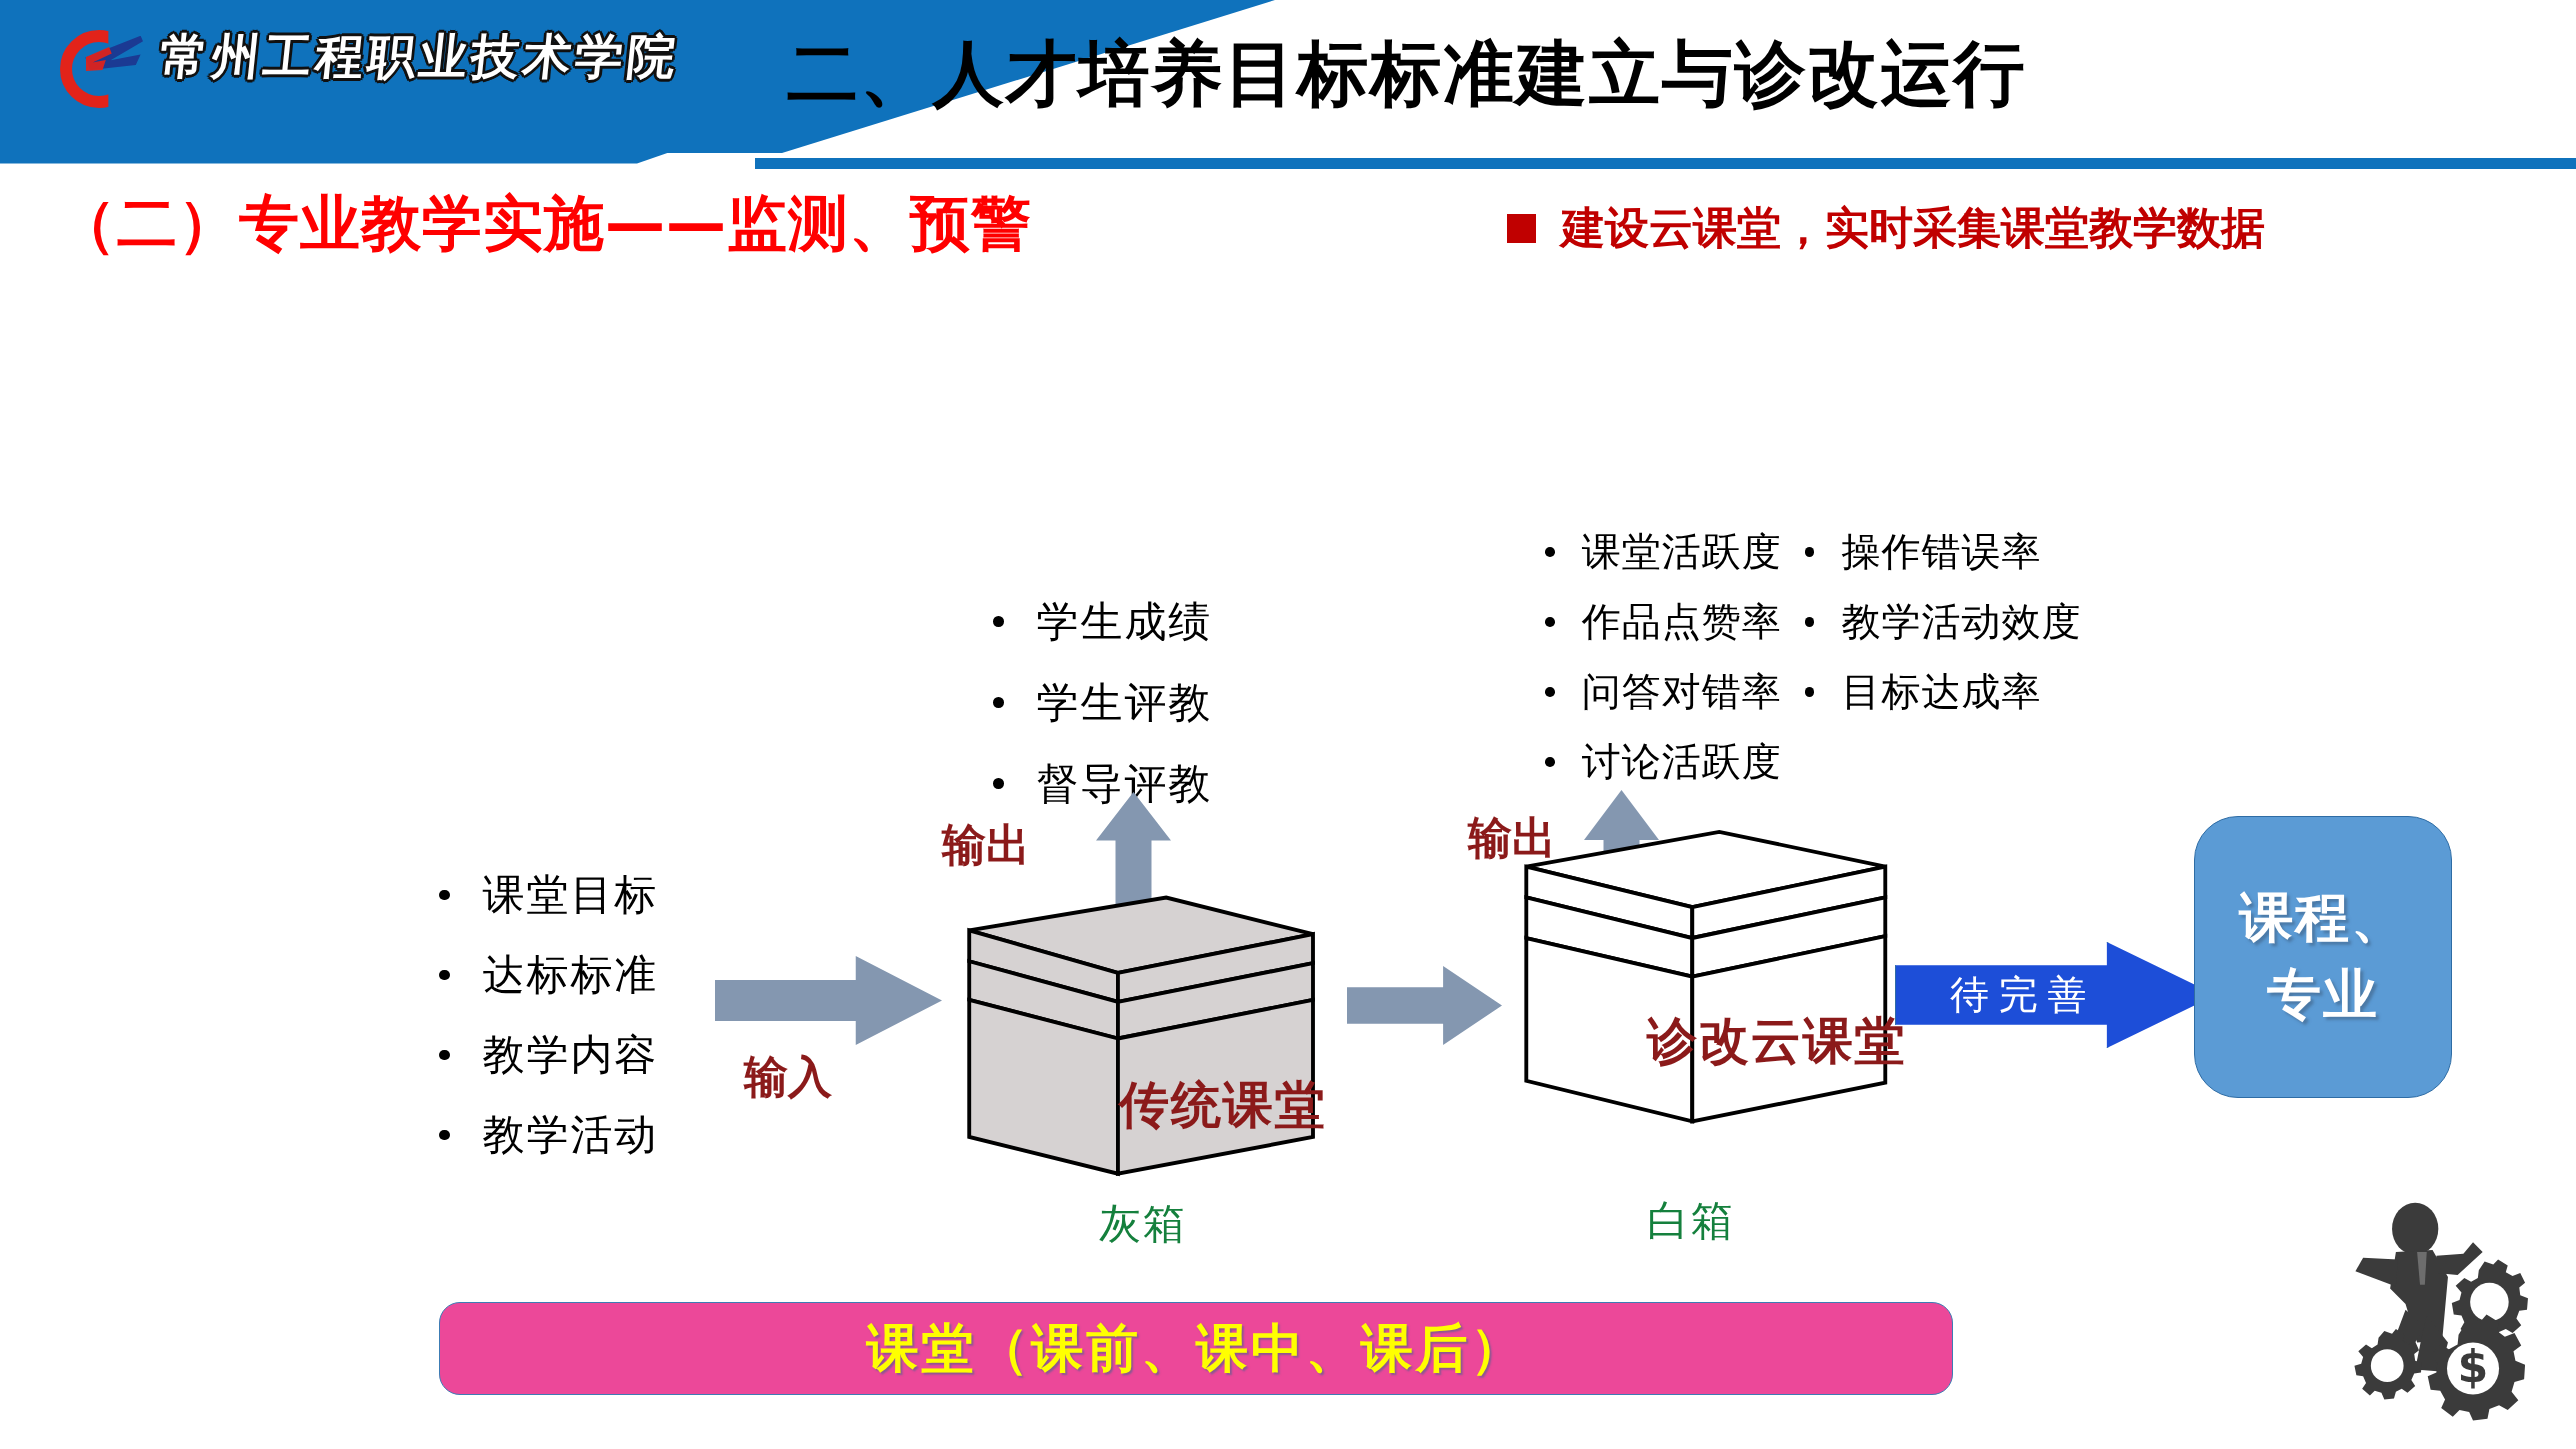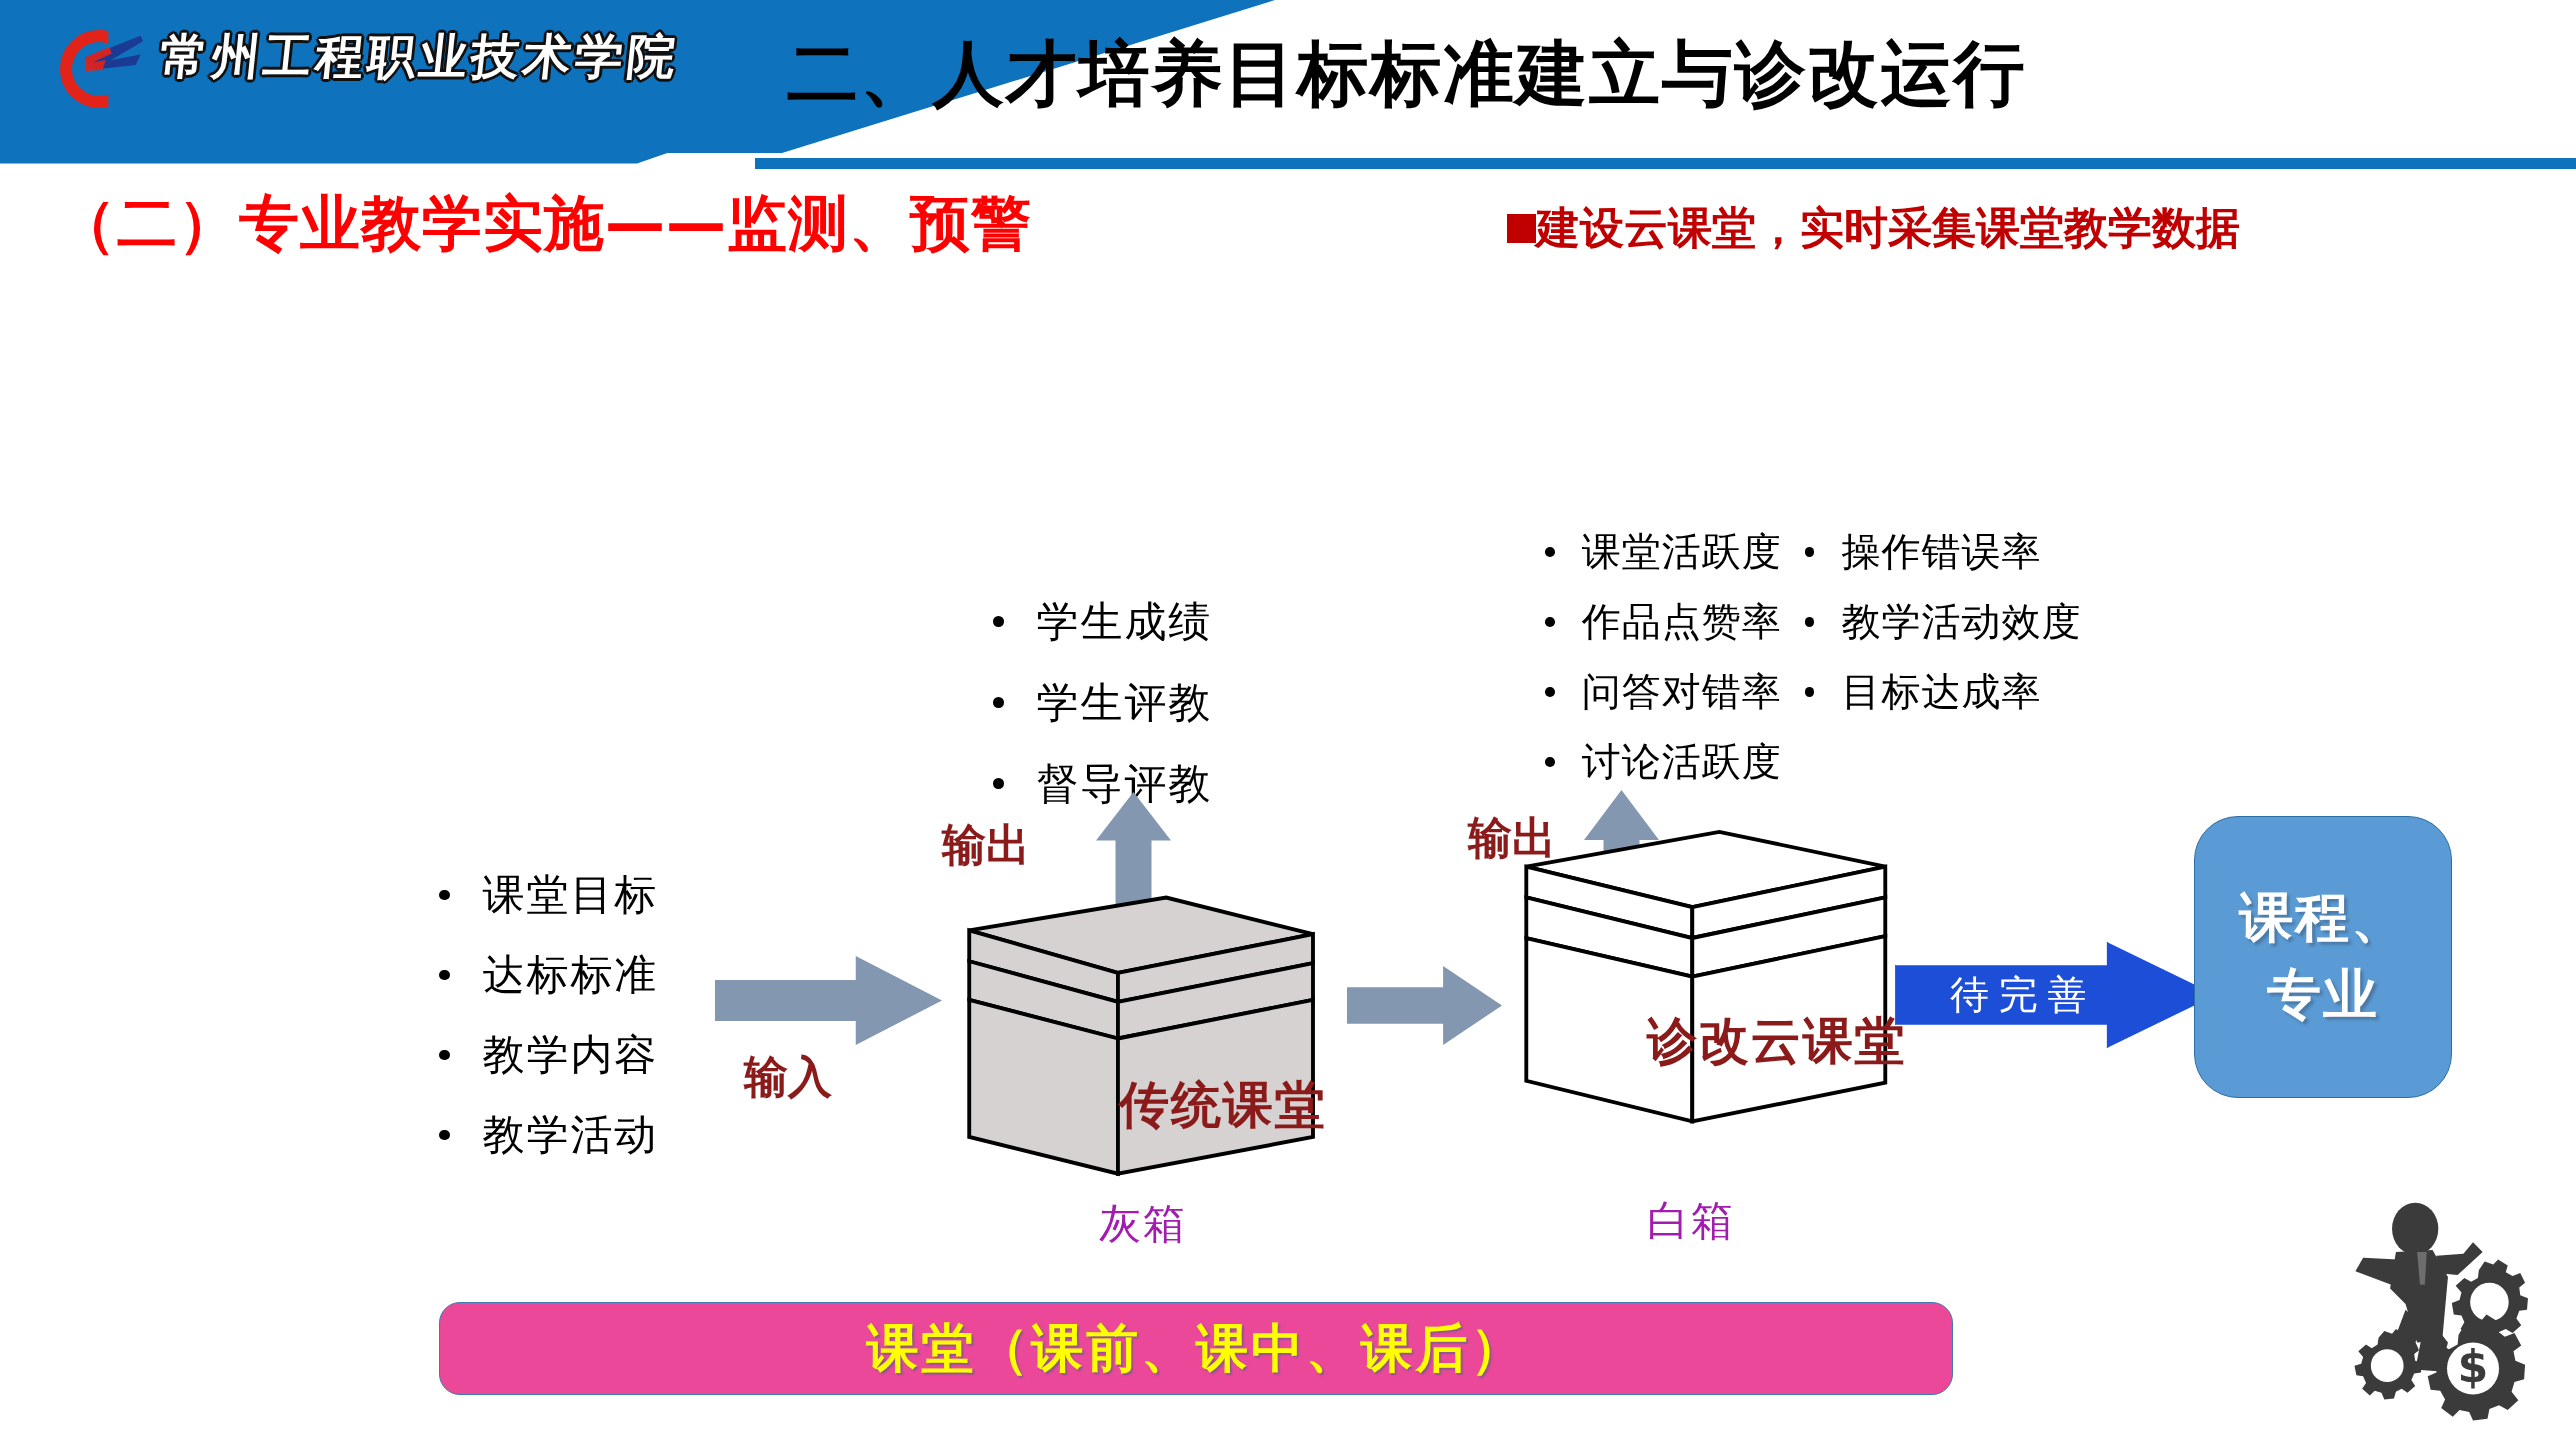--- a/index.html
+++ b/index.html
@@ -52,21 +52,21 @@
     font-size:71px;font-weight:bold;color:#000;letter-spacing:1.9px;white-space:nowrap;
   }
   #header-rule{position:absolute;left:755px;top:158px;width:1821px;height:10.6px;background:#0f72bc;}
 
   
   #subtitle{
     position:absolute;left:56px;top:184px;
     font-size:60px;font-weight:bold;color:#ff0000;white-space:nowrap;letter-spacing:1px;
   }
   #headline-right{
-    position:absolute;left:1507px;top:199px;display:flex;align-items:center;white-space:nowrap;
+    position:absolute;left:1507px;top:199px;display:flex;align-items:center;gap:25px;white-space:nowrap;
   }
   #headline-right .sq{width:29px;height:29px;background:#c00000;display:inline-block;}
   #headline-right .txt{font-size:44px;font-weight:bold;color:#c00000;}
 
   
   .bullets{position:absolute;}
   .bullets .row{display:flex;align-items:center;white-space:nowrap;}
   .bullets .dot{
     display:inline-block;width:10.6px;height:10.6px;border-radius:50%;background:#000;
     margin-right:33px;flex:none;
@@ -111,21 +111,21 @@
   #lbl-out2{left:1468px;top:809px;}
 
   
   .box3d{position:absolute;}
   .box3d svg{display:block;overflow:visible;}
   .box3d .cap{
     position:absolute;font-size:50px;font-weight:bold;color:#8b1a1a;
     letter-spacing:1.9px;white-space:nowrap;
   }
   .box-under{
-    position:absolute;font-size:42px;color:#a21caf;white-space:nowrap;letter-spacing:1.9px;
+    position:absolute;font-size:42px;color:#15803d;white-space:nowrap;letter-spacing:1.9px;
   }
 
   #box-gray{left:913px;top:884px;}
   #box-gray .cap{left:206px;top:188px;}
   #lbl-gray{left:1099px;top:1196px;}
 
   #box-white{left:1507px;top:820px;}
   #box-white .cap{left:140px;top:188px;}
   #lbl-white{left:1647px;top:1193px;}
 

